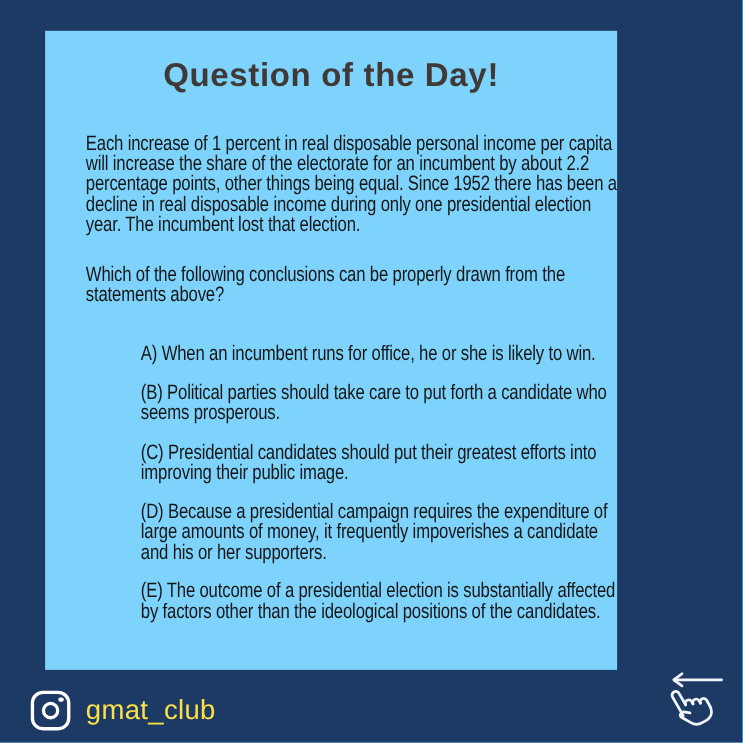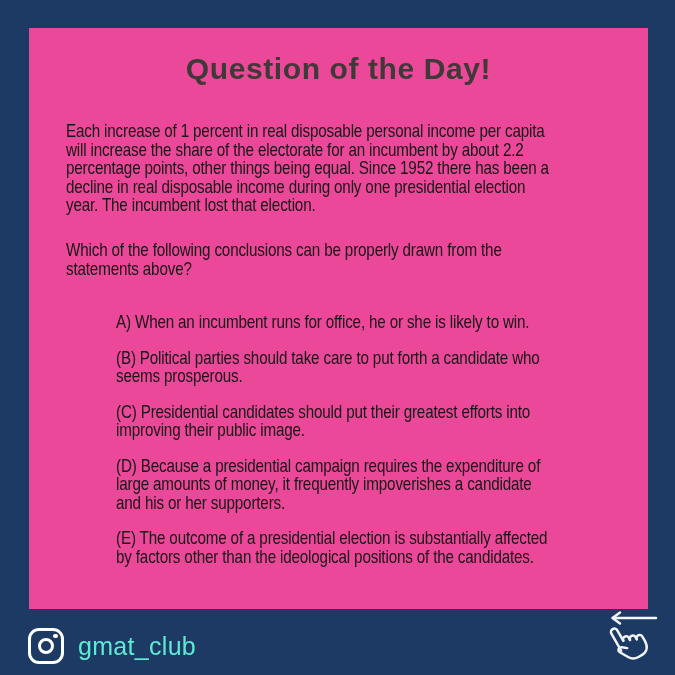--- a/index.html
+++ b/index.html
@@ -5,23 +5,23 @@
   * { margin:0; padding:0; box-sizing:border-box; }
   html,body { width:675px; height:675px; }
   body {
     position:relative;
     background:#1d3a64;
     font-family:"Liberation Sans", sans-serif;
     overflow:hidden;
   }
   .card {
     position:absolute;
-    left:29px; top:28px;
-    width:619px; height:581px;
-    background:#ec4899;
+    left:41px; top:28px;
+    width:520px; height:581px;
+    background:#7dd3fc;
     overflow:hidden;
   }
   .title {
     position:absolute;
     top:24px; left:0;
     width:100%;
     text-align:center;
     font-size:30px;
     font-weight:bold;
     letter-spacing:0.6px;
@@ -77,21 +77,21 @@
   }
   .ig-dot {
     position:absolute;
     right:3px; top:2.8px;
     width:4.6px; height:4.6px;
     border-radius:50%;
     background:#ffffff;
   }
   .handle {
     font-size:25px;
-    color:#5eead4;
+    color:#fde047;
     letter-spacing:0.3px;
   }
   .swipe {
     position:absolute;
     left:592px; top:608px;
   }
 </style>
 </head>
 <body>
 

